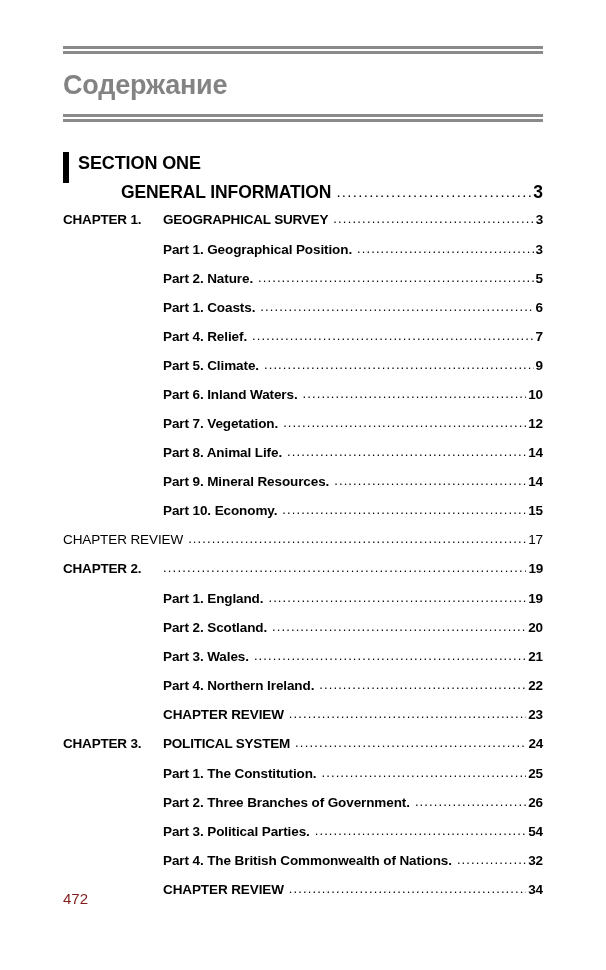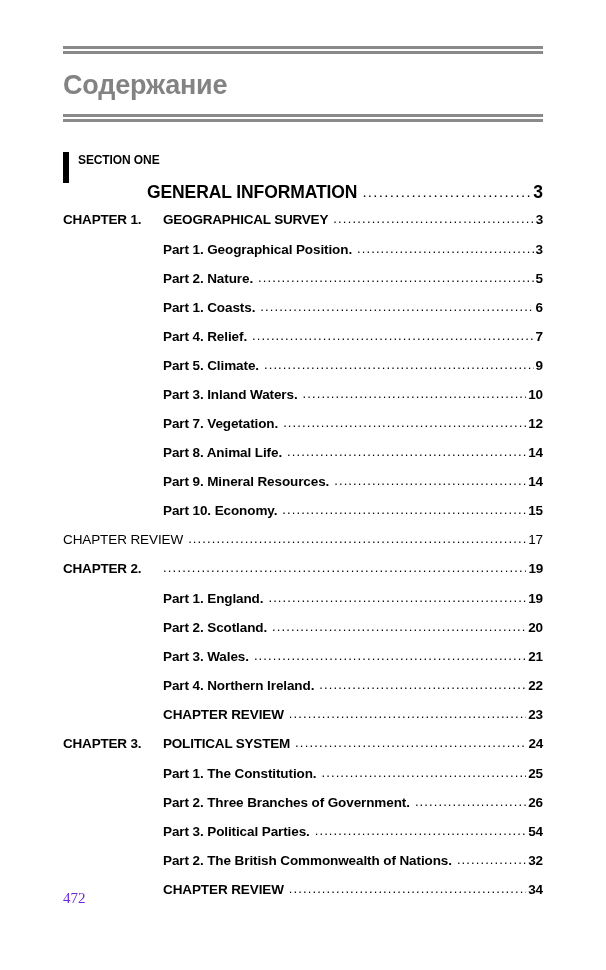--- a/index.html
+++ b/index.html
@@ -59,21 +59,21 @@
     left: 63px;
     top: 152px;
     width: 6px;
     height: 31px;
     background: #000000;
   }
   .section-label {
     position: absolute;
     left: 78px;
     top: 153px;
-    font-size: 12px;
+    font-size: 18px;
     font-weight: bold;
     letter-spacing: -0.1px;
     white-space: nowrap;
   }
 
   
   .toc {
     position: absolute;
     left: 0;
     top: 182px;
@@ -118,21 +118,21 @@
   
   .row-section {
     height: 30px;
   }
   .row-section .title,
   .row-section .pagenum {
     font-size: 17.5px;
     font-weight: bold;
     letter-spacing: -0.1px;
   }
-  .row-section .title { margin-left: 84px; text-align: center; }
+  .row-section .title { margin-left: 58px; text-align: center; }
   .row-section .leader { font-size: 15px; letter-spacing: 1.3px; }
 
   
   .row-chapter {
     height: 30px;
   }
   .row-chapter .title,
   .row-chapter .pagenum {
     font-size: 13.5px;
     font-weight: bold;
@@ -163,22 +163,21 @@
     letter-spacing: -0.1px;
   }
 
   
   .folio {
     position: absolute;
     left: 63px;
     top: 890px;
     font-size: 15px;
     font-weight: normal;
-    color: #6d28d9;
-    font-family: Liberation Serif, serif;
+    color: #7f1d1d;
   }
 </style>
 </head>
 <body>
 
 <div class="page">
 
   <div class="rule-block" id="rule-top">
     <div class="rule-line"></div>
     <div class="rule-gap"></div>
@@ -227,21 +226,21 @@
         <span class="title">Part 4. Relief.</span>
         <span class="leader">.................................................................................................................</span>
         <span class="pagenum">7</span>
       </div>
       <div class="row row-part">
         <span class="title">Part 5. Climate.</span>
         <span class="leader">.................................................................................................................</span>
         <span class="pagenum">9</span>
       </div>
       <div class="row row-part">
-        <span class="title">Part 3. Inland Waters.</span>
+        <span class="title">Part 6. Inland Waters.</span>
         <span class="leader">.................................................................................................................</span>
         <span class="pagenum">10</span>
       </div>
       <div class="row row-part">
         <span class="title">Part 7. Vegetation.</span>
         <span class="leader">.................................................................................................................</span>
         <span class="pagenum">12</span>
       </div>
       <div class="row row-part">
         <span class="title">Part 8. Animal Life.</span>
@@ -308,21 +307,21 @@
         <span class="title">Part 2. Three Branches of Government.</span>
         <span class="leader">.................................................................................................................</span>
         <span class="pagenum">26</span>
       </div>
       <div class="row row-part">
         <span class="title">Part 3. Political Parties.</span>
         <span class="leader">.................................................................................................................</span>
         <span class="pagenum">54</span>
       </div>
       <div class="row row-part">
-        <span class="title">Part 2. The British Commonwealth of Nations.</span>
+        <span class="title">Part 4. The British Commonwealth of Nations.</span>
         <span class="leader">.................................................................................................................</span>
         <span class="pagenum">32</span>
       </div>
       <div class="row row-part">
         <span class="title">CHAPTER REVIEW</span>
         <span class="leader">.................................................................................................................</span>
         <span class="pagenum">34</span>
       </div>
     </div>
 

